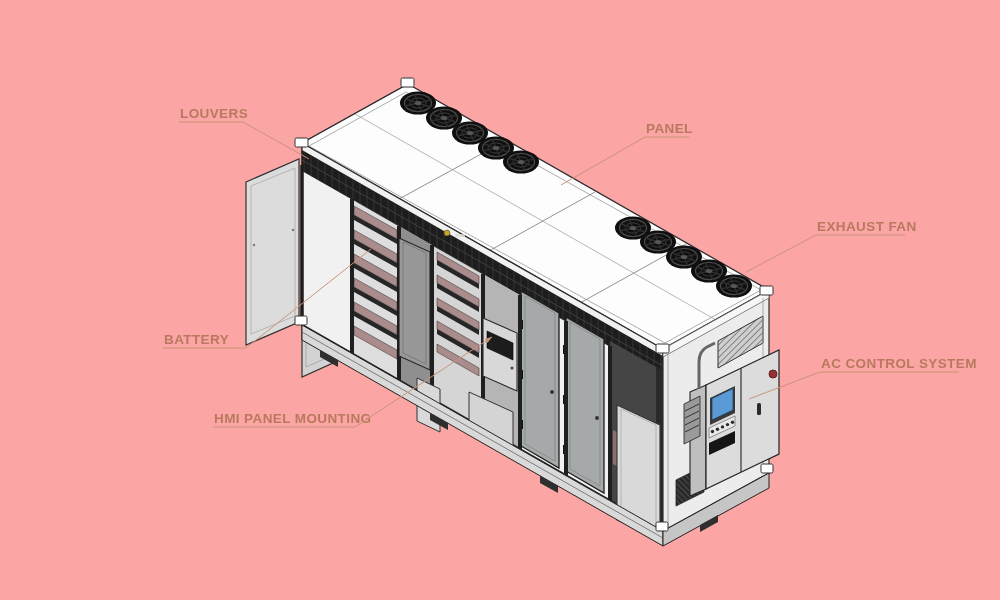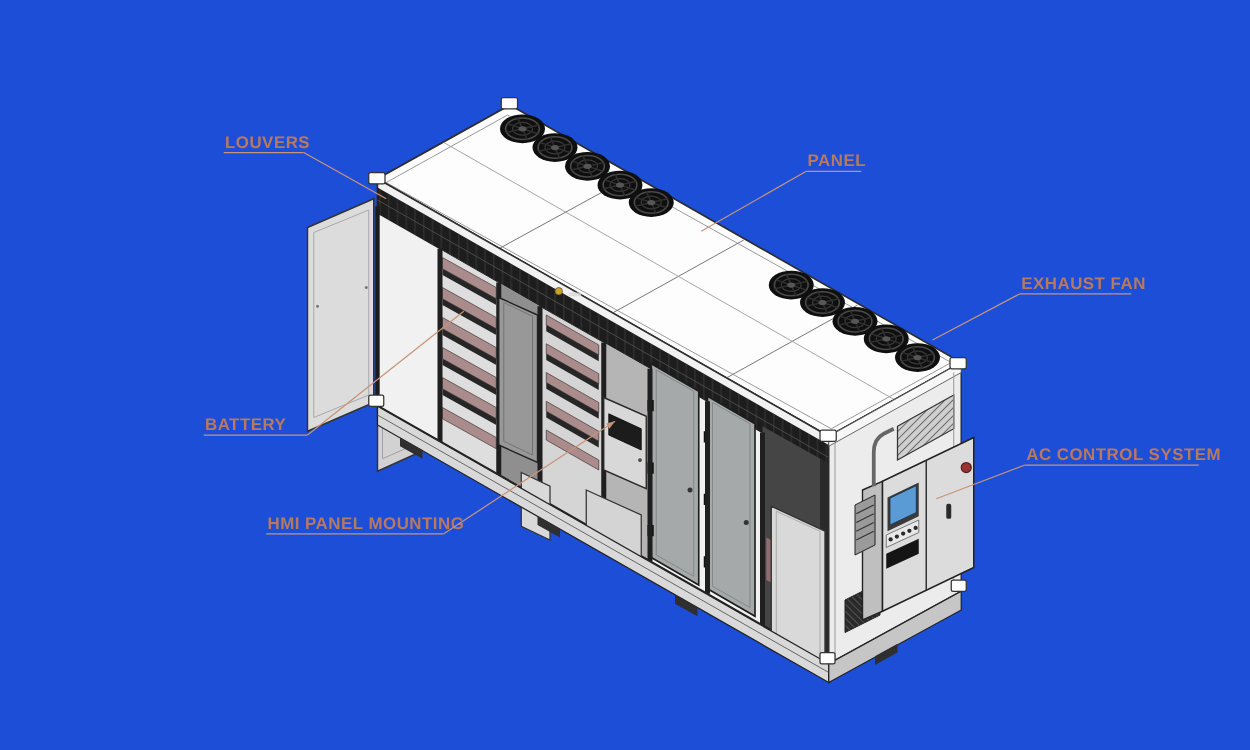--- a/index.html
+++ b/index.html
@@ -1,16 +1,16 @@
 <!DOCTYPE html>
 <html><head>
 <meta charset="utf-8">
 <style>
   html,body{margin:0;padding:0;background:#ffffff;}
-  .stage{position:relative;width:1000px;height:600px;background:#1d4ed8;overflow:hidden;
+  .stage{position:relative;width:1000px;height:600px;background:#fca5a5;overflow:hidden;
          font-family:"Liberation Sans",sans-serif;}
   svg{display:block;}
   .lbl{font-family:"Liberation Sans",sans-serif;font-weight:bold;font-size:13.5px;
        letter-spacing:0.4px;}
 </style>
 </head>
 <body>
 
 <div class="stage">
 <svg width="1000" height="600" viewBox="0 0 1000 600">

